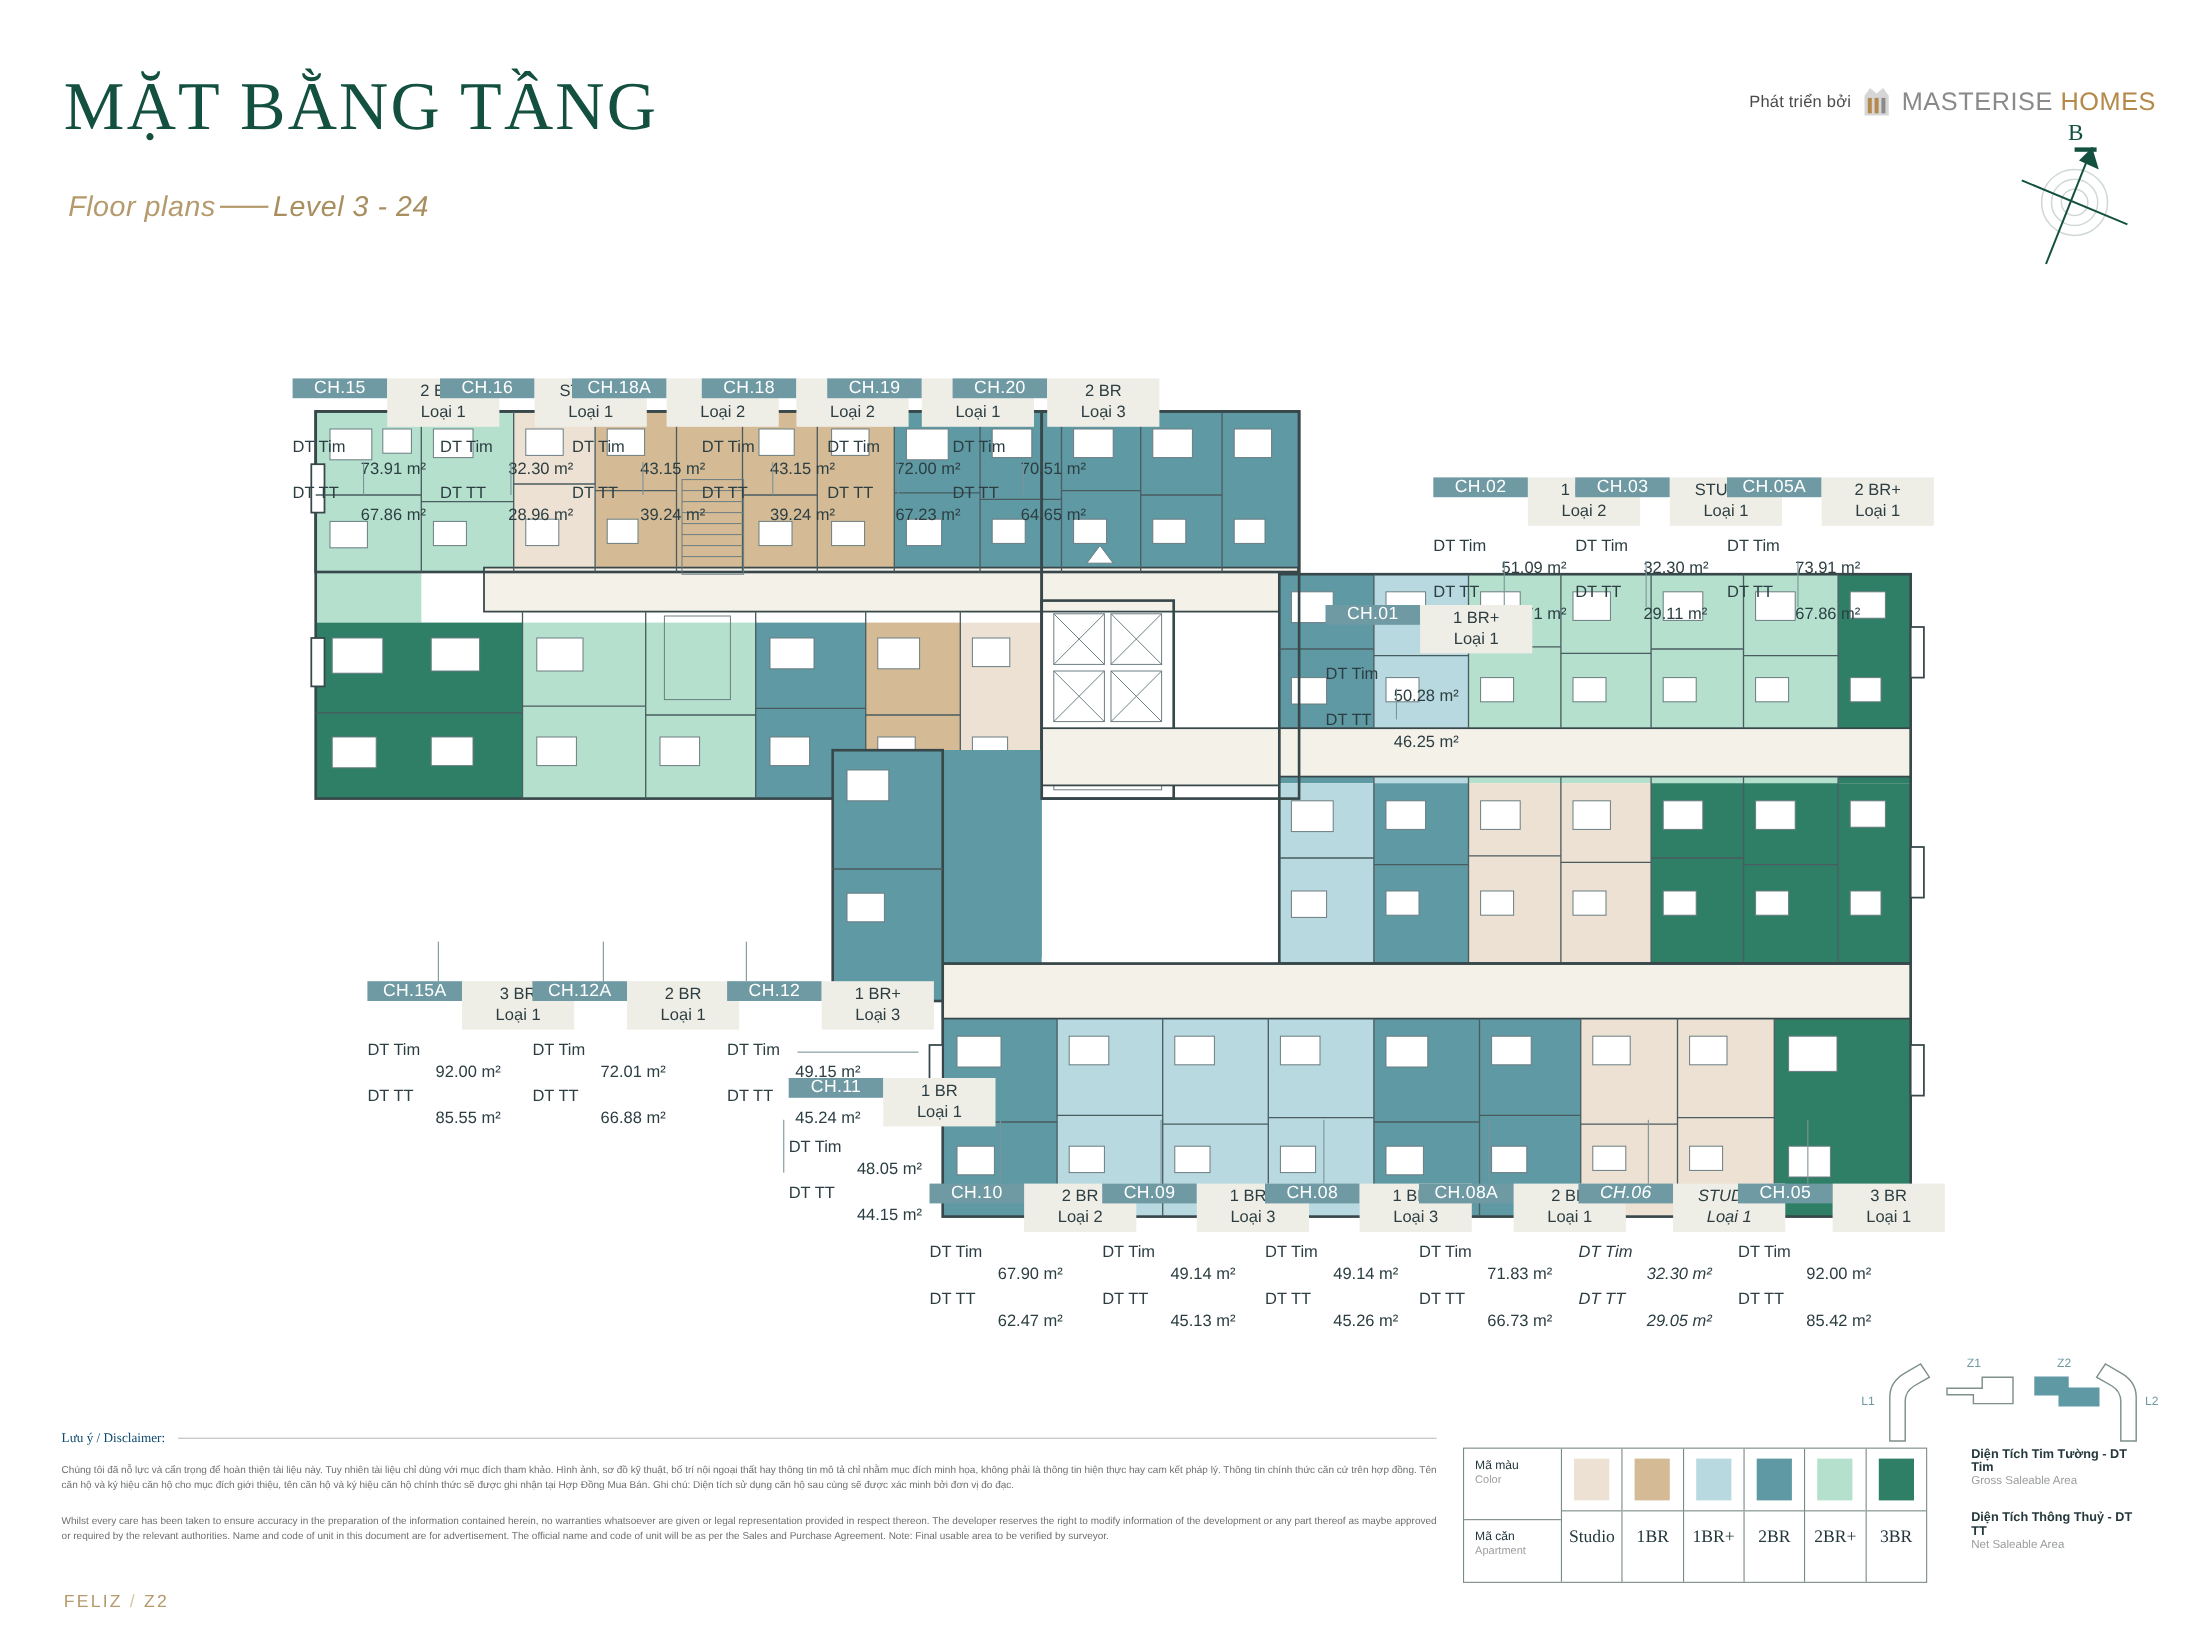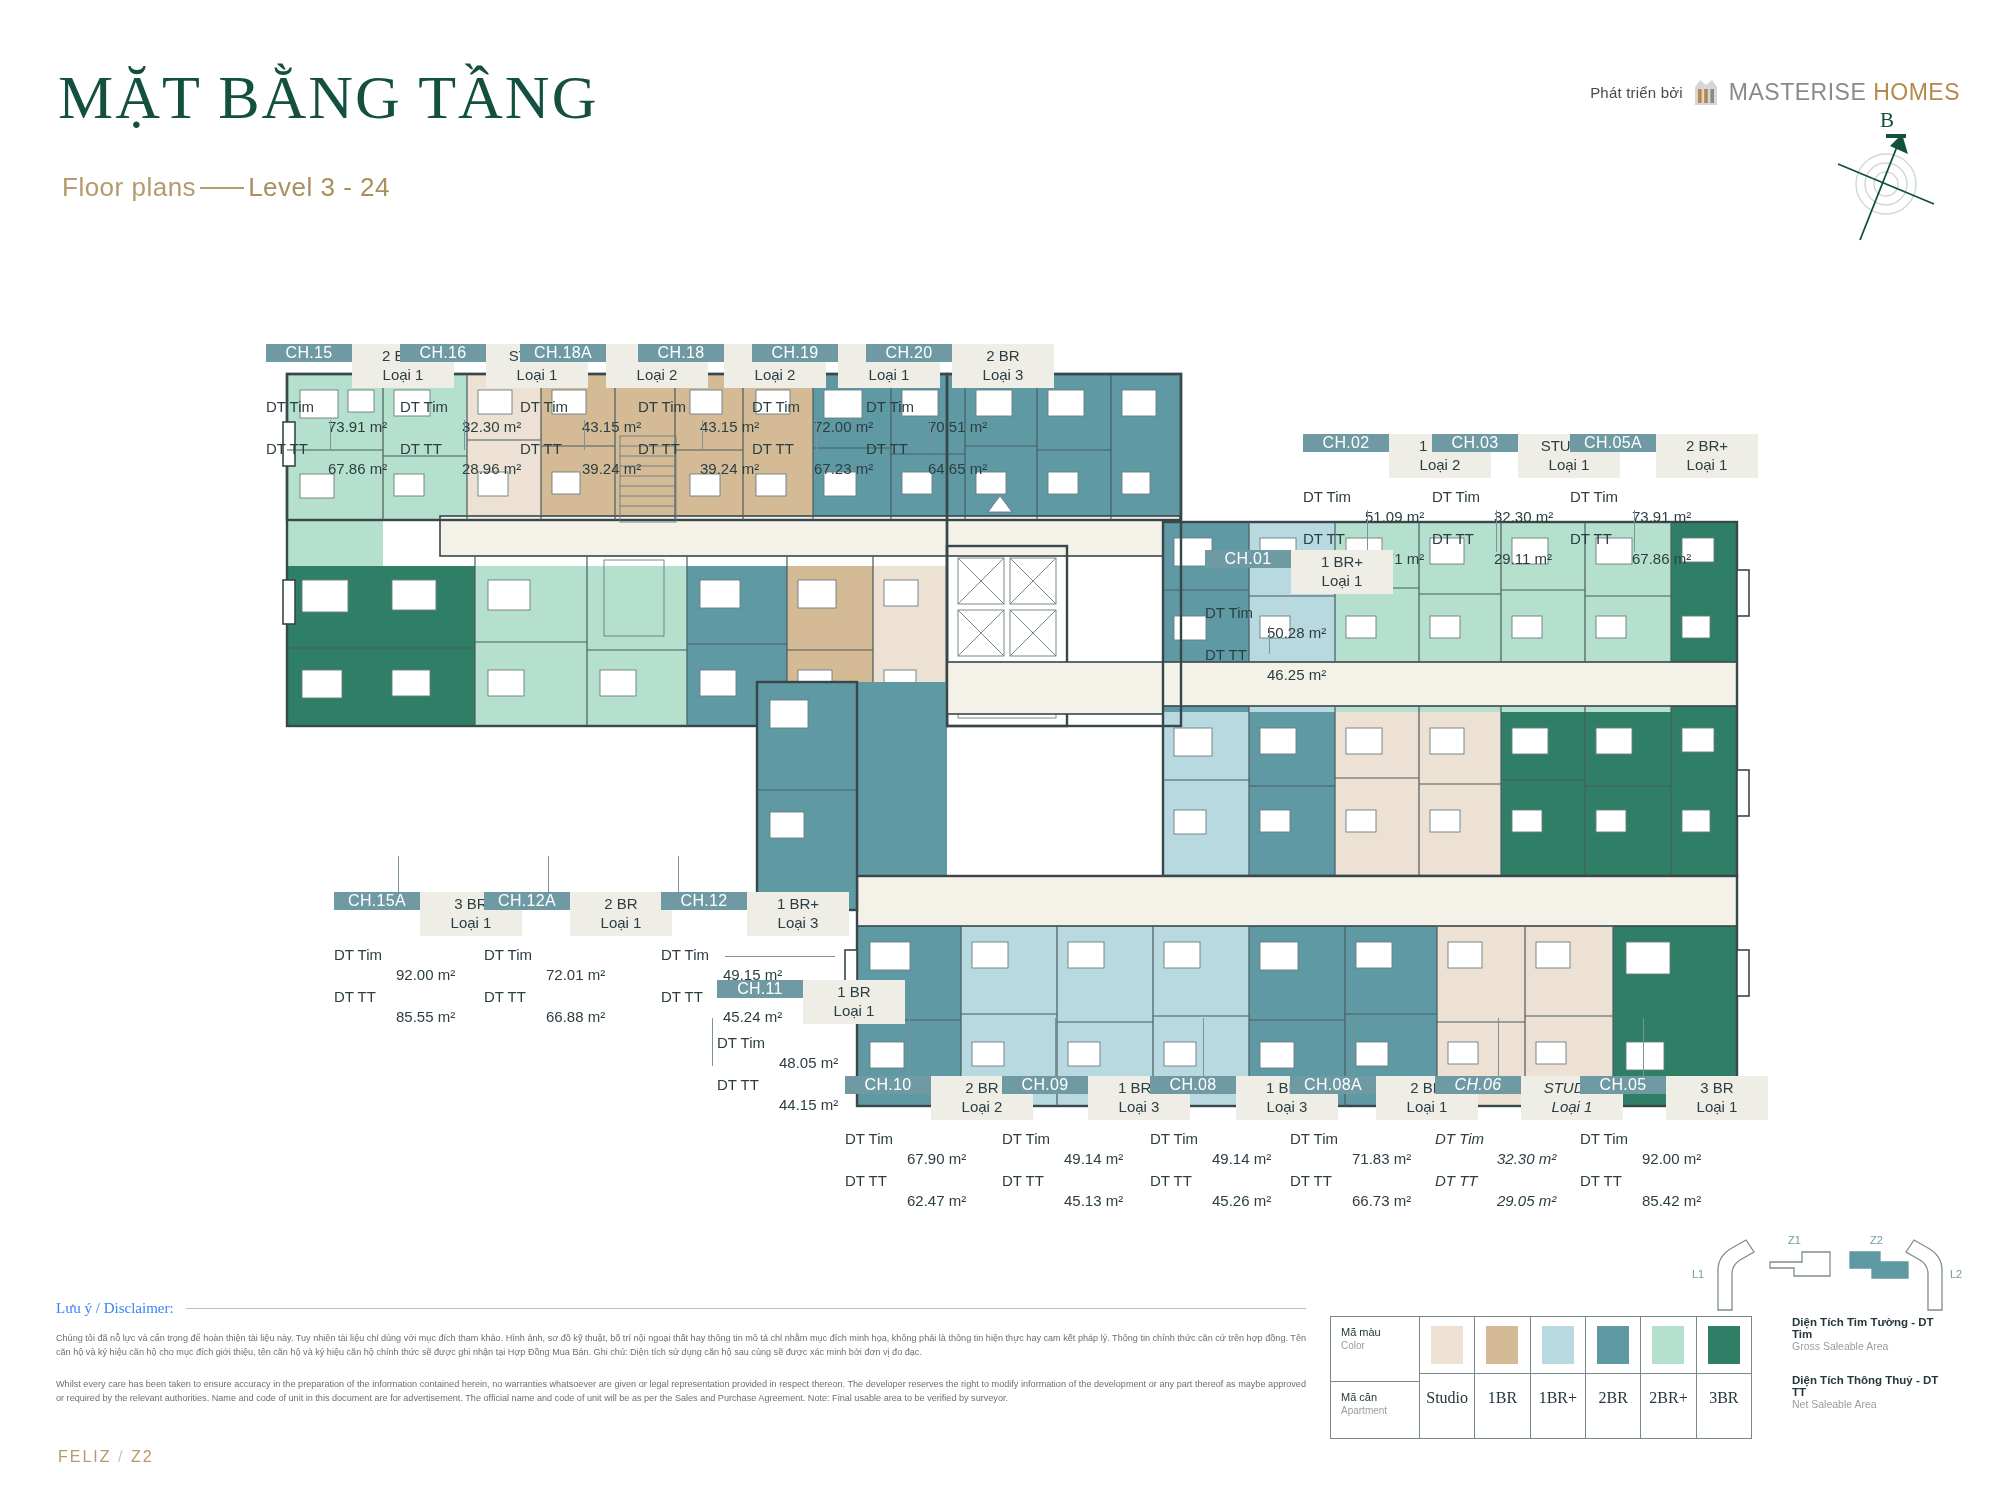--- a/index.html
+++ b/index.html
@@ -9,21 +9,21 @@
     color:#1b4a42;
   }
   
   #page-title{
     position:absolute;left:58px;top:62px;
     font-family:"Liberation Serif", serif;
     font-size:62px;letter-spacing:2px;color:#13503f;font-weight:400;
     white-space:nowrap;
   }
   #subtitle-row{
-    position:absolute;left:62px;top:172px;display:flex;align-items:center;gap:4px;
+    position:absolute;left:62px;top:172px;display:flex;align-items:center;gap:4px;font-style:italic;
   }
   #subtitle-row .fp{font-size:26px;color:#b49a6c;letter-spacing:.5px;}
   #subtitle-row .rule{width:44px;height:2px;background:#b49a6c;display:inline-block;}
   #subtitle-row .lvl{font-size:26px;color:#a98f5f;letter-spacing:.5px;}
 
   #developer{
     position:absolute;right:40px;top:78px;display:flex;align-items:center;gap:10px;
   }
   #developer .devtxt{font-size:15px;color:#4a4a4a;letter-spacing:.2px;}
   #developer .brand{font-size:23px;letter-spacing:.5px;color:#8a8a8a;font-weight:400;}
@@ -55,21 +55,21 @@
   .callout .typ .t2{font-weight:400;}
   .callout .areas{margin-top:6px;font-size:15px;color:#2c3e42;line-height:1.45;}
   .callout .areas .ln{display:flex;}
   .callout .areas .k{width:62px;display:inline-block;}
   .callout .areas .v{white-space:nowrap;margin-top:20px;}
   .leader{position:absolute;background:#7b949a;width:1.4px;}
 
   
   #disclaimer{position:absolute;left:56px;top:1300px;width:1250px;}
   .sec-head{display:flex;align-items:center;gap:12px;}
-  .sec-head .lab{font-family:"Liberation Serif", serif;font-size:15px;color:#3b82f6;white-space:nowrap;}
+  .sec-head .lab{font-family:"Liberation Serif", serif;font-size:12px;color:#0c4a6e;white-space:nowrap;}
   .sec-head .ln{flex:1;height:1px;background:#b9bdbb;}
   #disclaimer p{font-size:9.1px;line-height:1.55;color:#6d6f70;margin:14px 0 0 0;text-align:justify;}
   #disclaimer p.en{margin-top:18px;}
 
   #legend{position:absolute;left:1330px;top:1300px;width:620px;}
   #legend .tbl{display:flex;margin-top:16px;border:1px solid #7a8a88;width:420px;}
   #legend .rowhead{width:88px;border-right:1px solid #7a8a88;}
   #legend .cell{flex:1;border-right:1px solid #7a8a88;}
   #legend .cell:last-child{border-right:none;}
   #legend .r1{height:56px;display:flex;align-items:center;justify-content:center;

